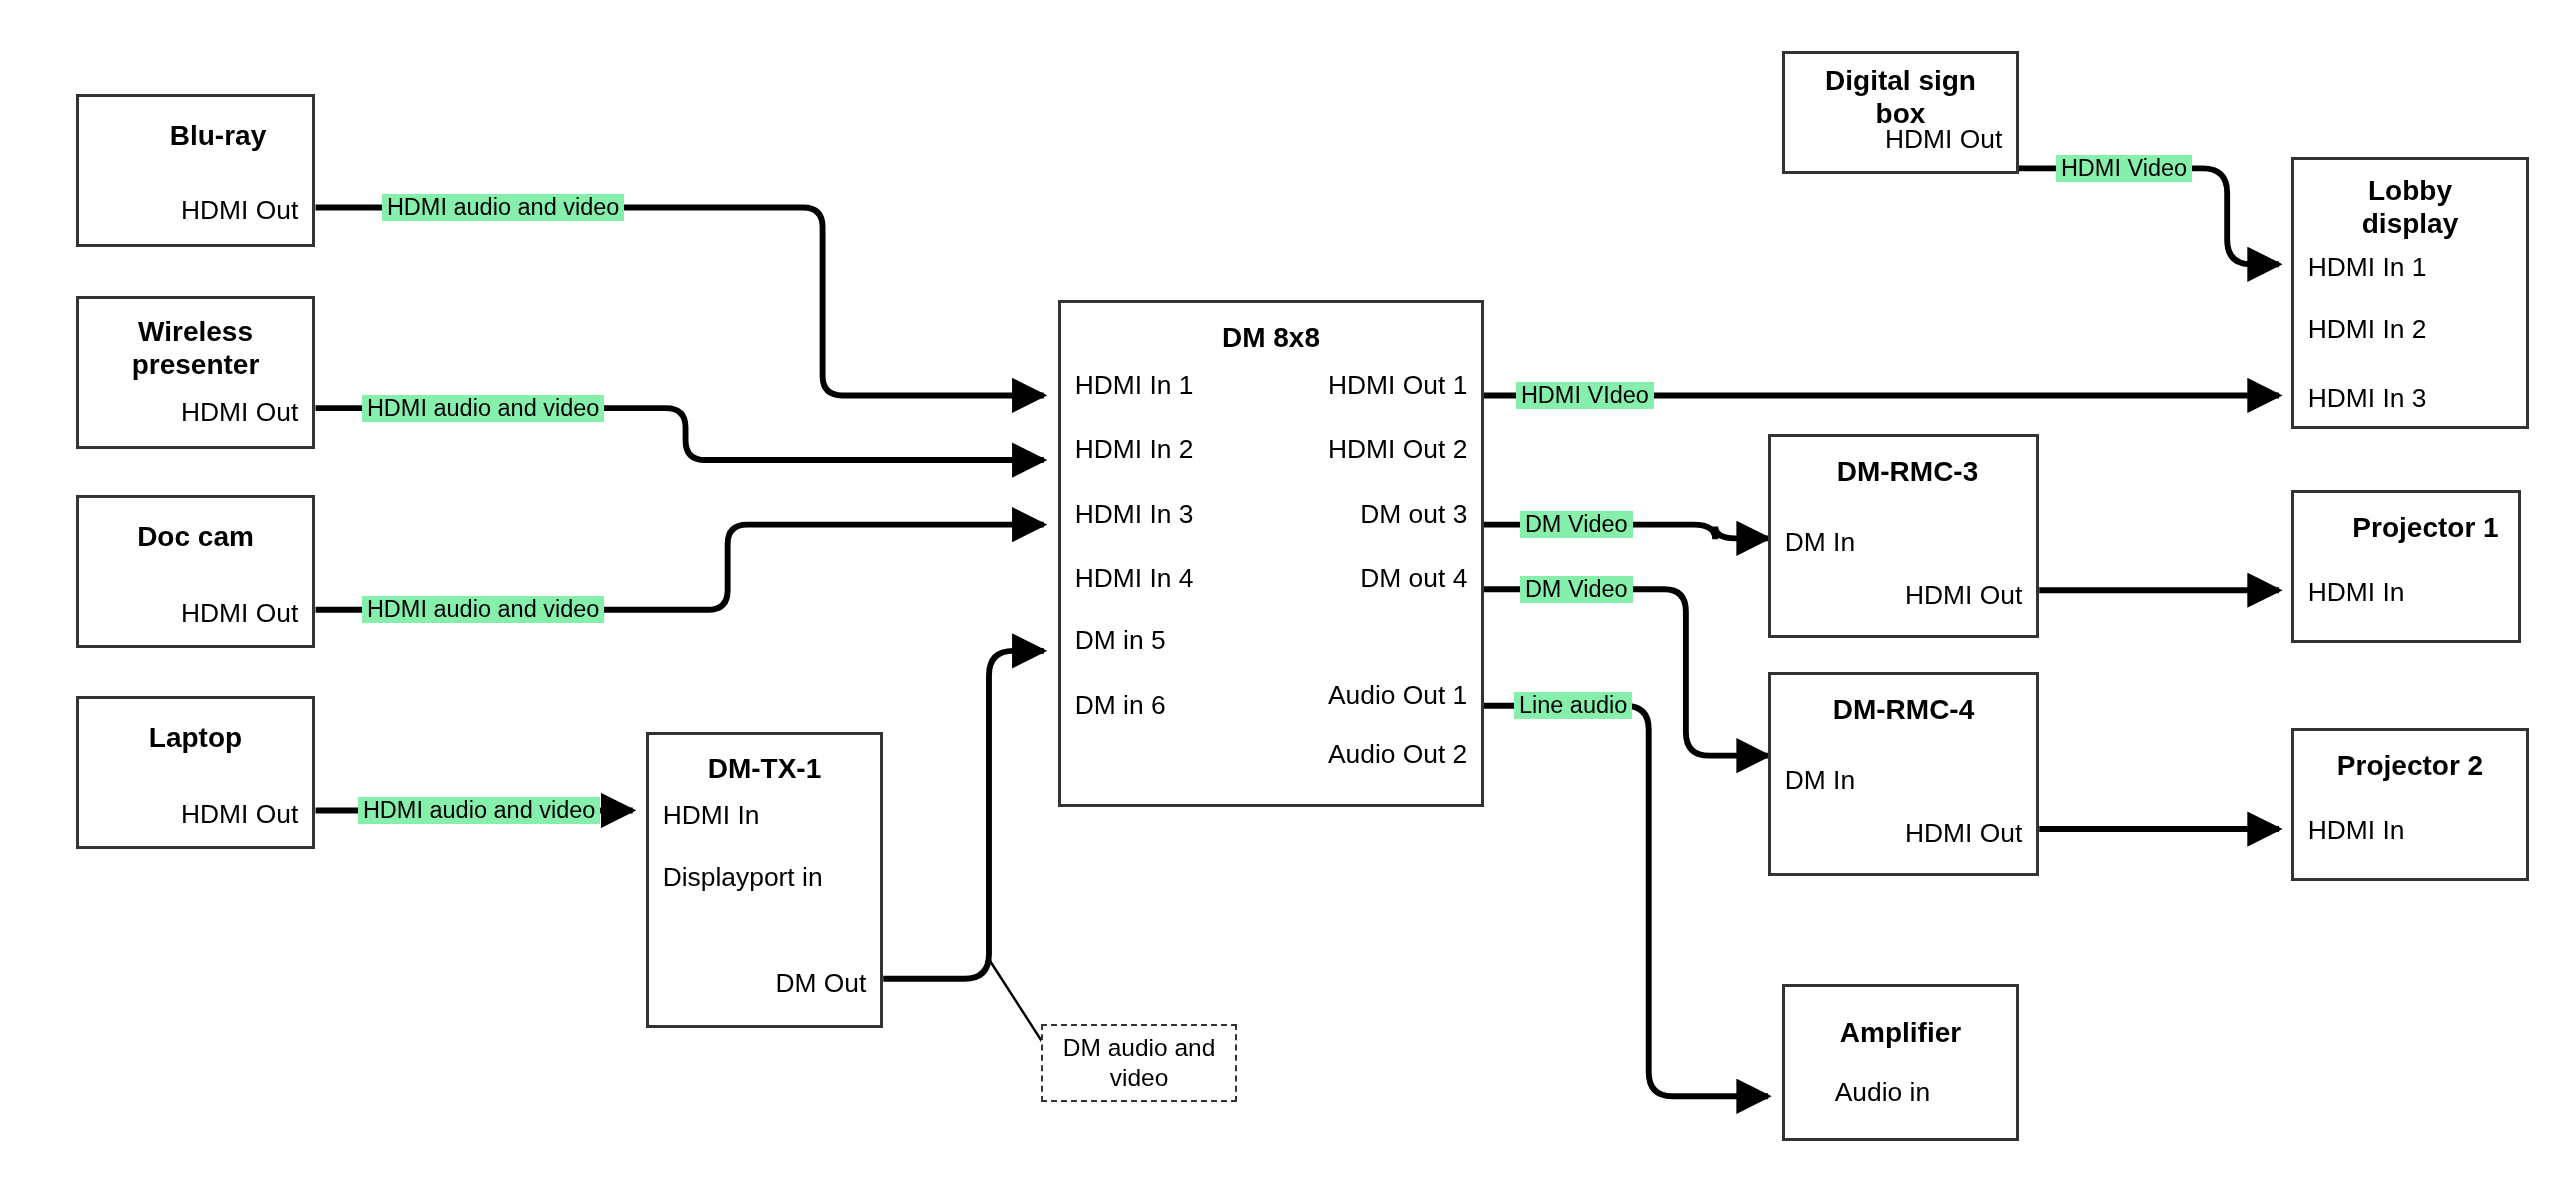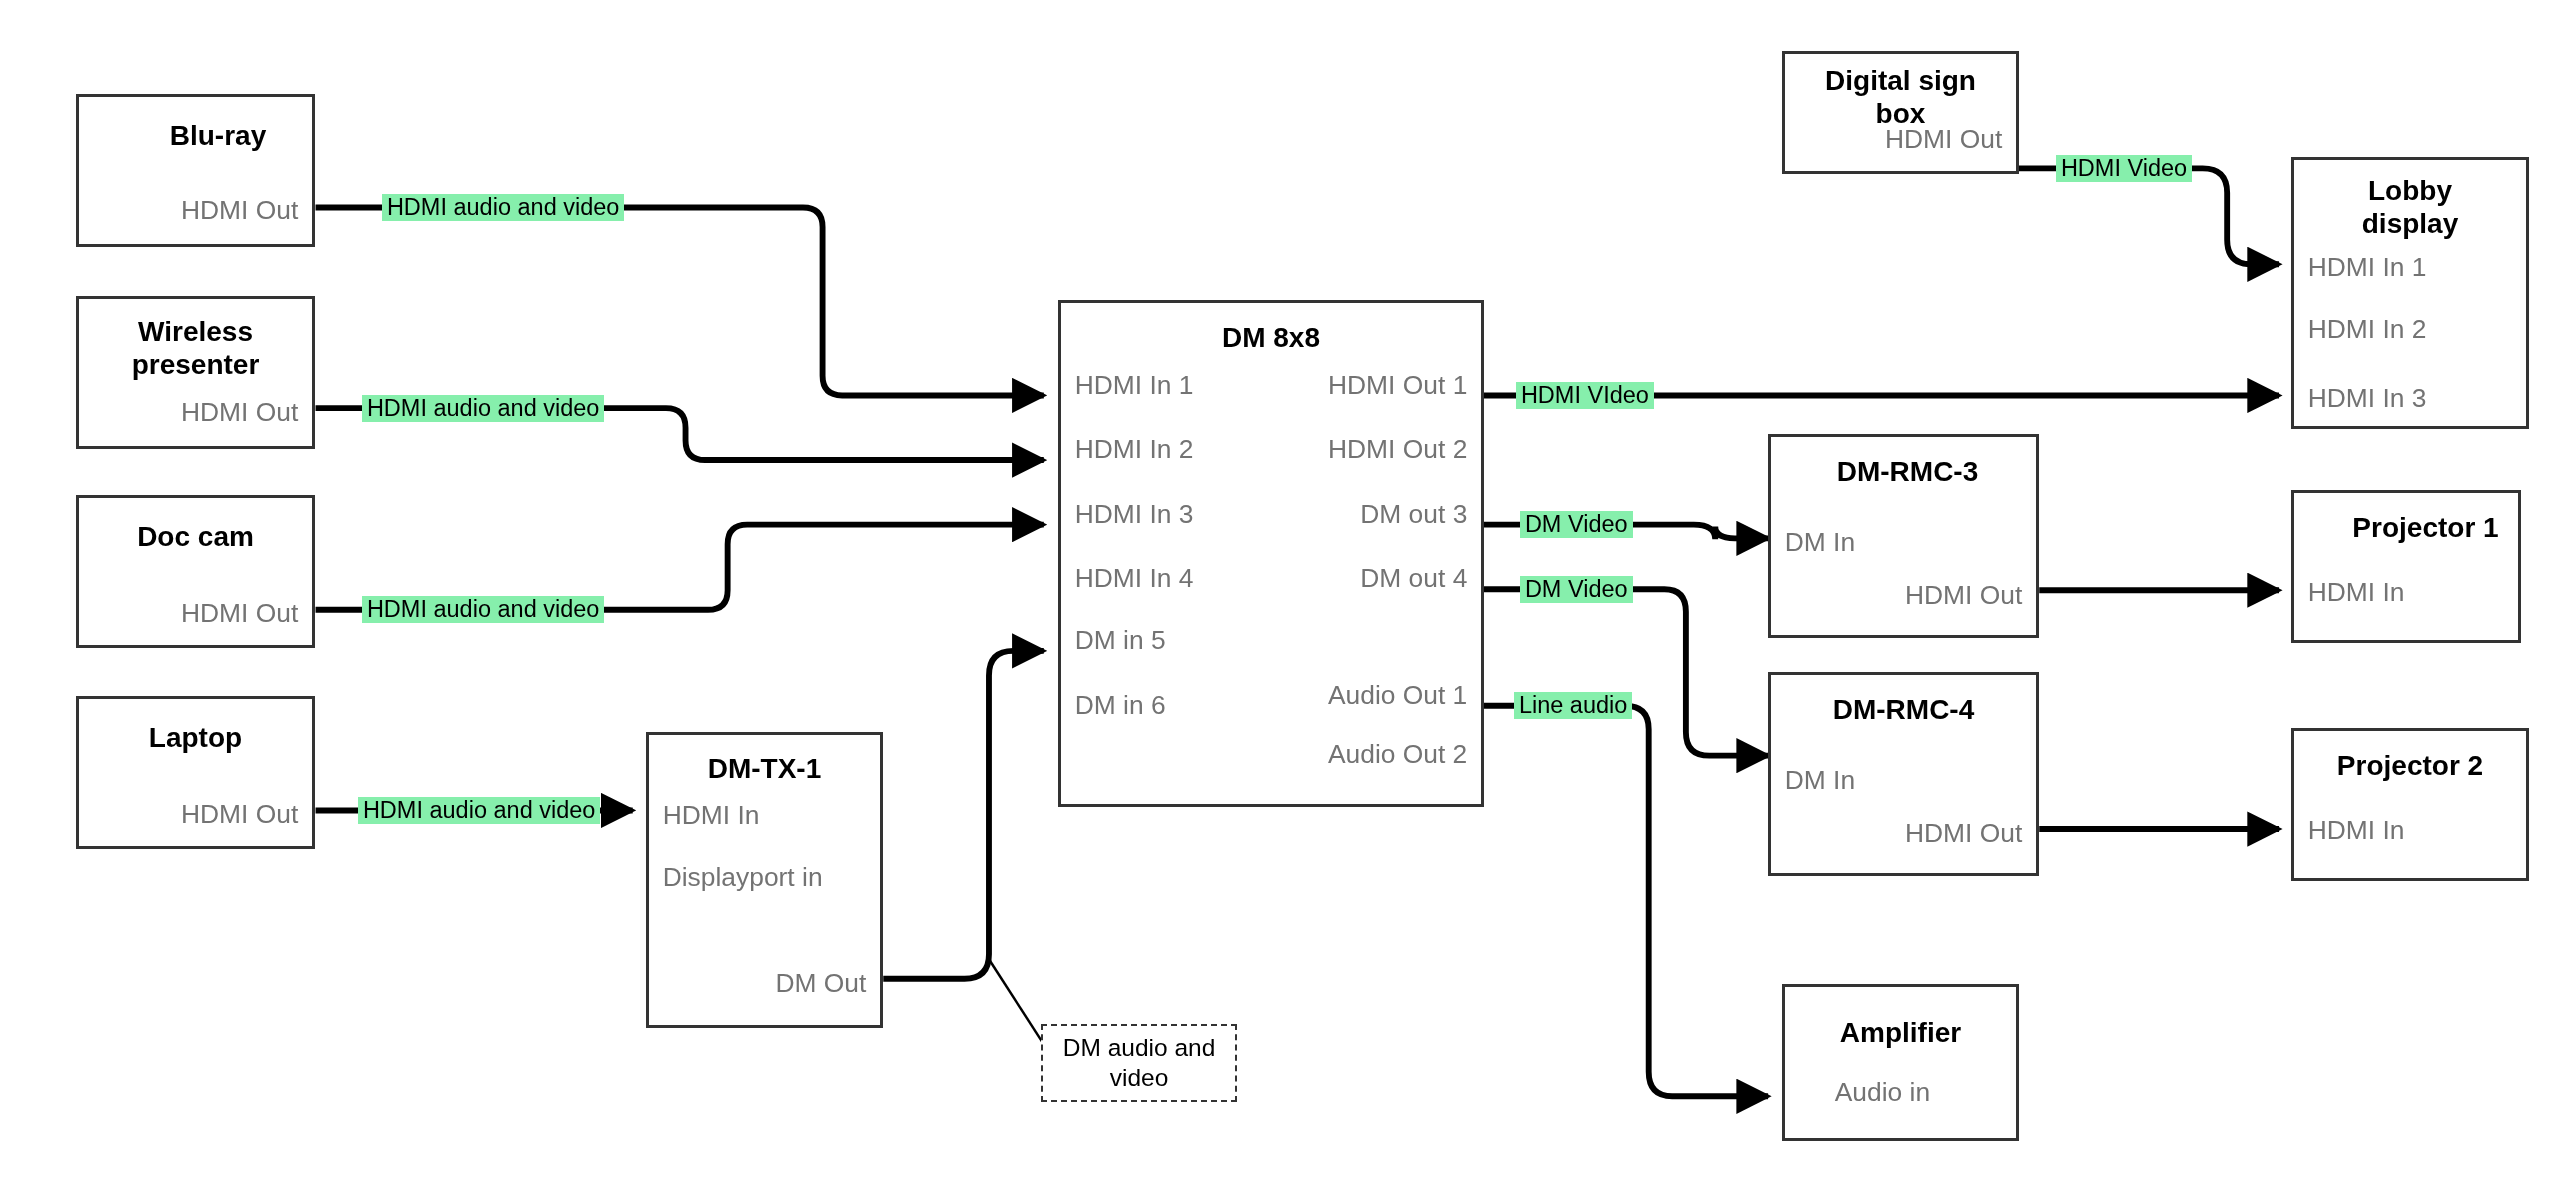--- a/index.html
+++ b/index.html
@@ -34,21 +34,21 @@
     font-weight: bold;
     font-size: 28px;
     color: #000000;
     text-align: center;
     line-height: 1.18;
     white-space: pre-line;
   }
   .port {
     position: absolute;
     font-size: 26.4px;
-    color: #737373;
+    color: #000000;
     white-space: nowrap;
   }
   .port.left  { left: 13.7px; text-align: left; }
   .port.right { right: 13.7px; text-align: right; }
   .wire-label {
     position: absolute;
     font-size: 23.5px;
     color: #000000;
     white-space: nowrap;
     background: #86efac;

